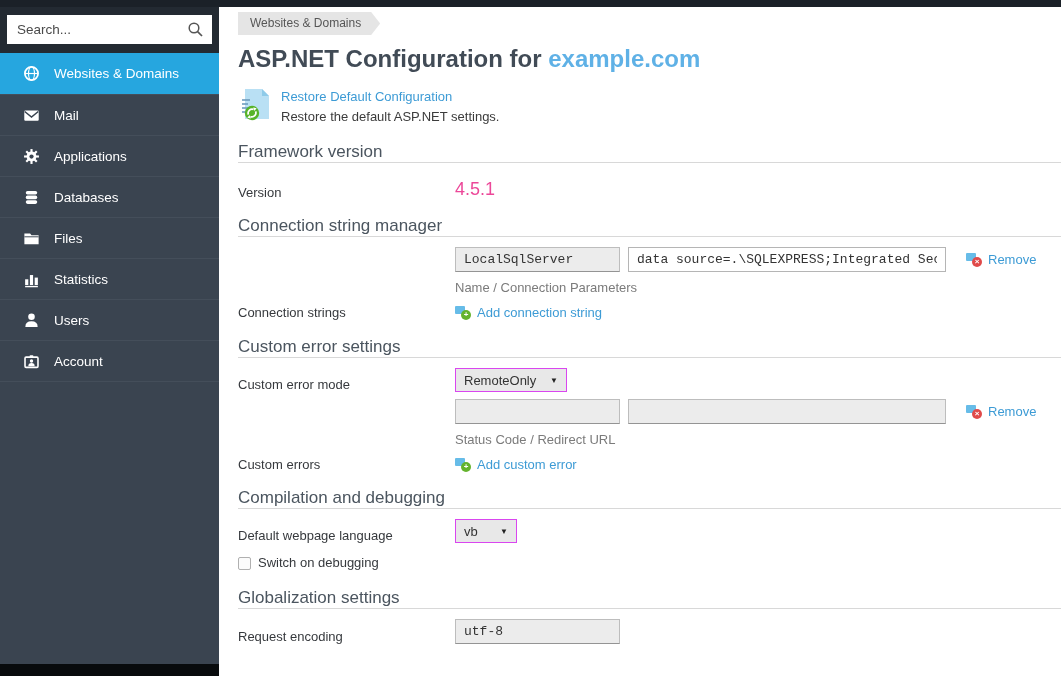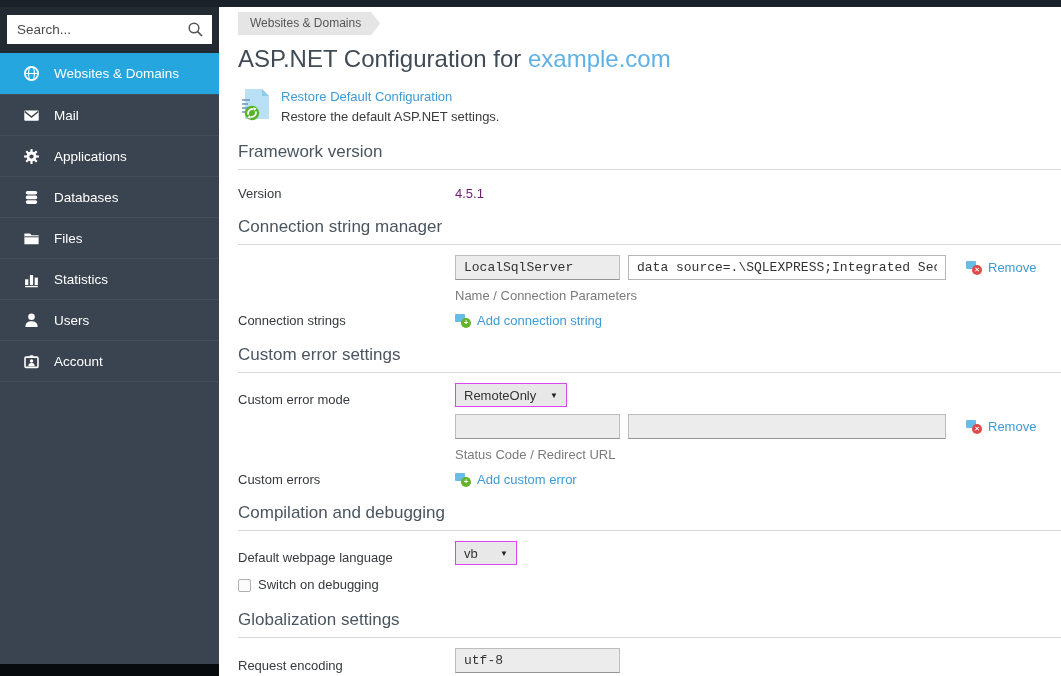--- a/index.html
+++ b/index.html
@@ -18,39 +18,39 @@
   .nav-item + .nav-item { border-top:1px solid #444e5a; }
   .nav-item.active { background:#26a6df; border-top:none; }
   .nav-icon { width:17px; height:17px; margin-right:14px; flex:none; display:inline-block; }
   .sidebar-filler { flex:1; background:#3a4450; border-top:1px solid #444e5a; margin-bottom:12px; }
 
   
   .main { position:absolute; left:219px; top:7px; right:0; bottom:0; background:#fff; padding:5px 0 0 19px; overflow:hidden; }
 
   .breadcrumb { display:inline-block; background:#e5e5e5; color:#565656; font-size:12px; padding:4px 19px 5px 12px; clip-path:polygon(0 0, calc(100% - 9px) 0, 100% 50%, calc(100% - 9px) 100%, 0 100%); cursor:pointer; }
 
-  h1.page-title { margin-top:7px; font-size:24px; font-weight:400; color:#414b56; line-height:33px; }
+  h1.page-title { margin-top:7px; font-size:24px; font-weight:700; color:#414b56; line-height:33px; }
   .domain-link { color:#5fb1e6; text-decoration:none; cursor:pointer; }
 
   .tool-row { margin-top:13px; display:flex; align-items:flex-start; }
   .tool-icon { width:33px; height:34px; margin-right:10px; flex:none; position:relative; }
   .tool-text { font-size:13px; line-height:18px; }
   .link { color:#3d9bd5; text-decoration:none; cursor:pointer; }
   .tool-desc { color:#3c3c3c; margin-top:2px; }
 
-  .section-heading { margin-top:16px; font-size:17px; font-weight:400; color:#4b555f; padding-bottom:7px; border-bottom:1px solid #d8d8d8; }
+  .section-heading { margin-top:16px; font-size:17px; font-weight:400; color:#4b555f; border-bottom:1px solid #d8d8d8; }
   .section-heading.sp17 { margin-top:17px; }
   .section-heading.sp18 { margin-top:18px; }
 
   .form-row { display:flex; align-items:flex-end; margin-top:10px; }
   .form-row.txt { margin-top:16px; }
   .form-row.tight { margin-top:7px; }
   .form-label { width:217px; flex:none; font-size:13px; color:#36393d; padding-top:5px; }
   .form-row.txt .form-label { padding-top:0; }
-  .static-value { font-size:13px; color:#701a75; }
+  .static-value { font-size:18px; color:#ec4899; }
 
   .control-col { display:flex; flex-direction:column; }
   .control-line { display:flex; align-items:center; }
 
   .text-input { height:25px; border:1px solid #bdbdbd; border-bottom-color:#949494; background:#ececec; font-size:13px; color:#333; padding:0 8px; font-family:Liberation Mono, monospace; outline:none; }
   .text-input.white { background:#fff; border-color:#b5b5b5; }
   .w-name { width:165px; }
   .w-params { width:318px; margin-left:8px; }
 
   .remove-link { margin-left:20px; display:flex; align-items:center; font-size:13px; }

